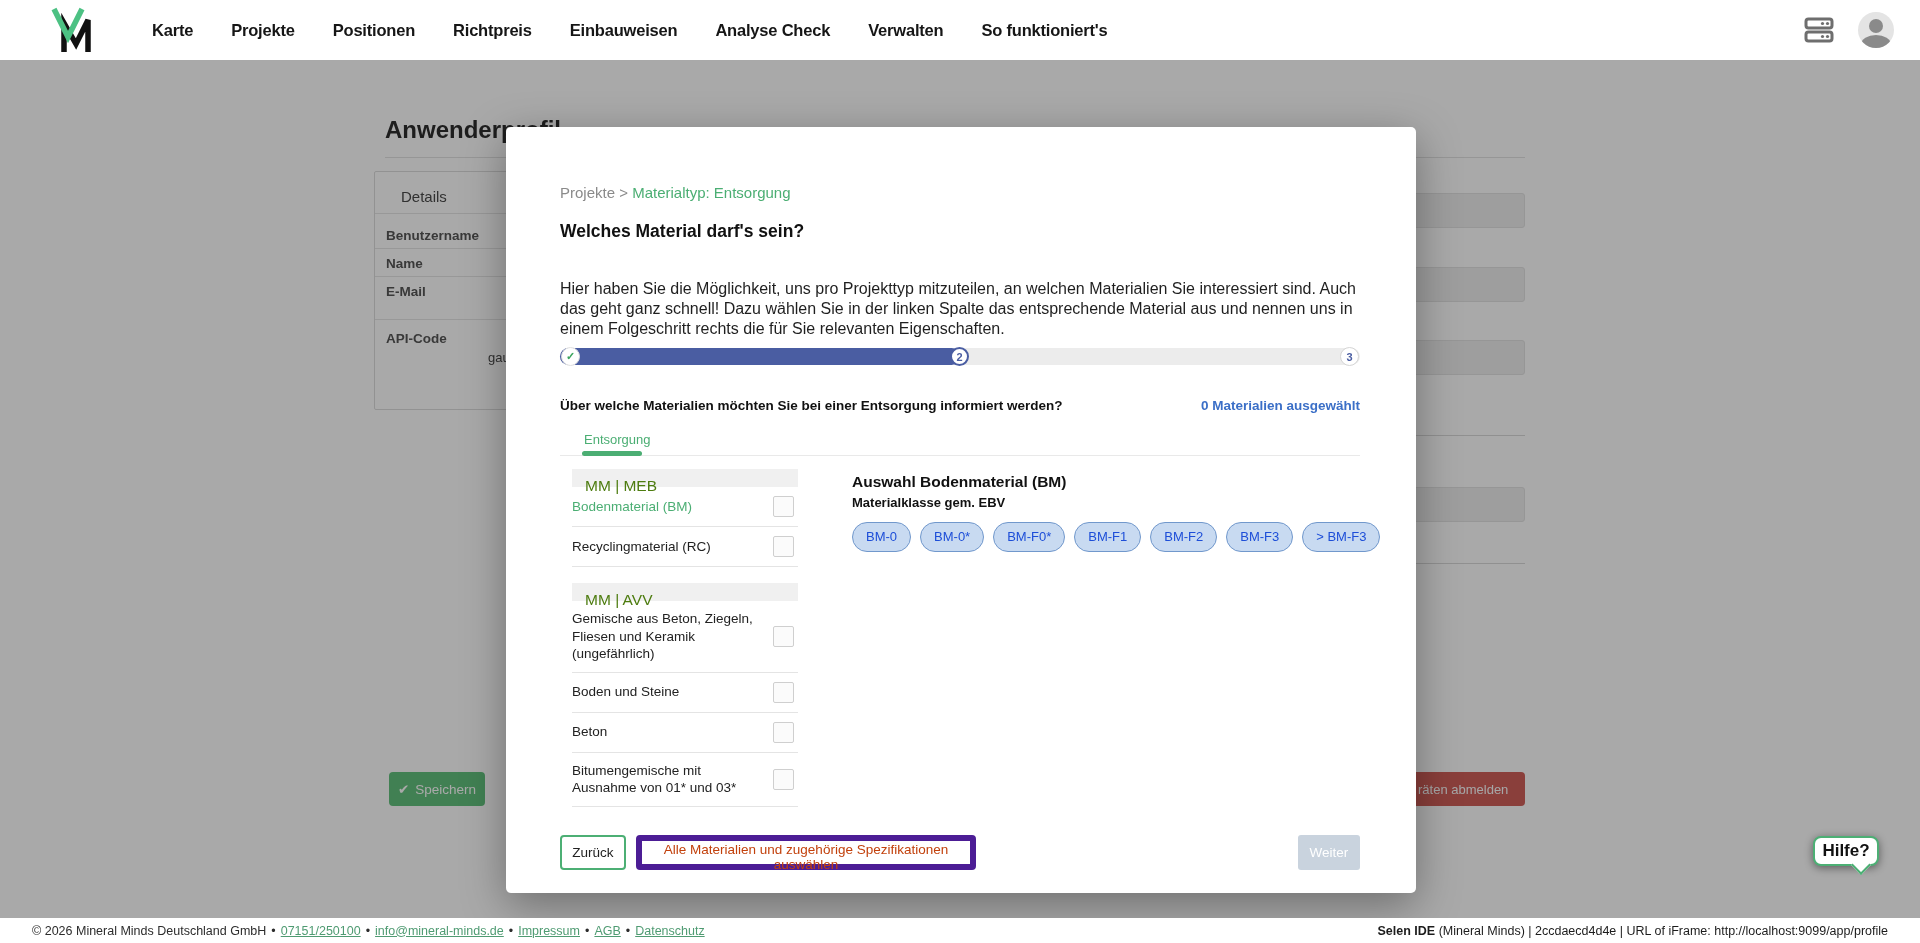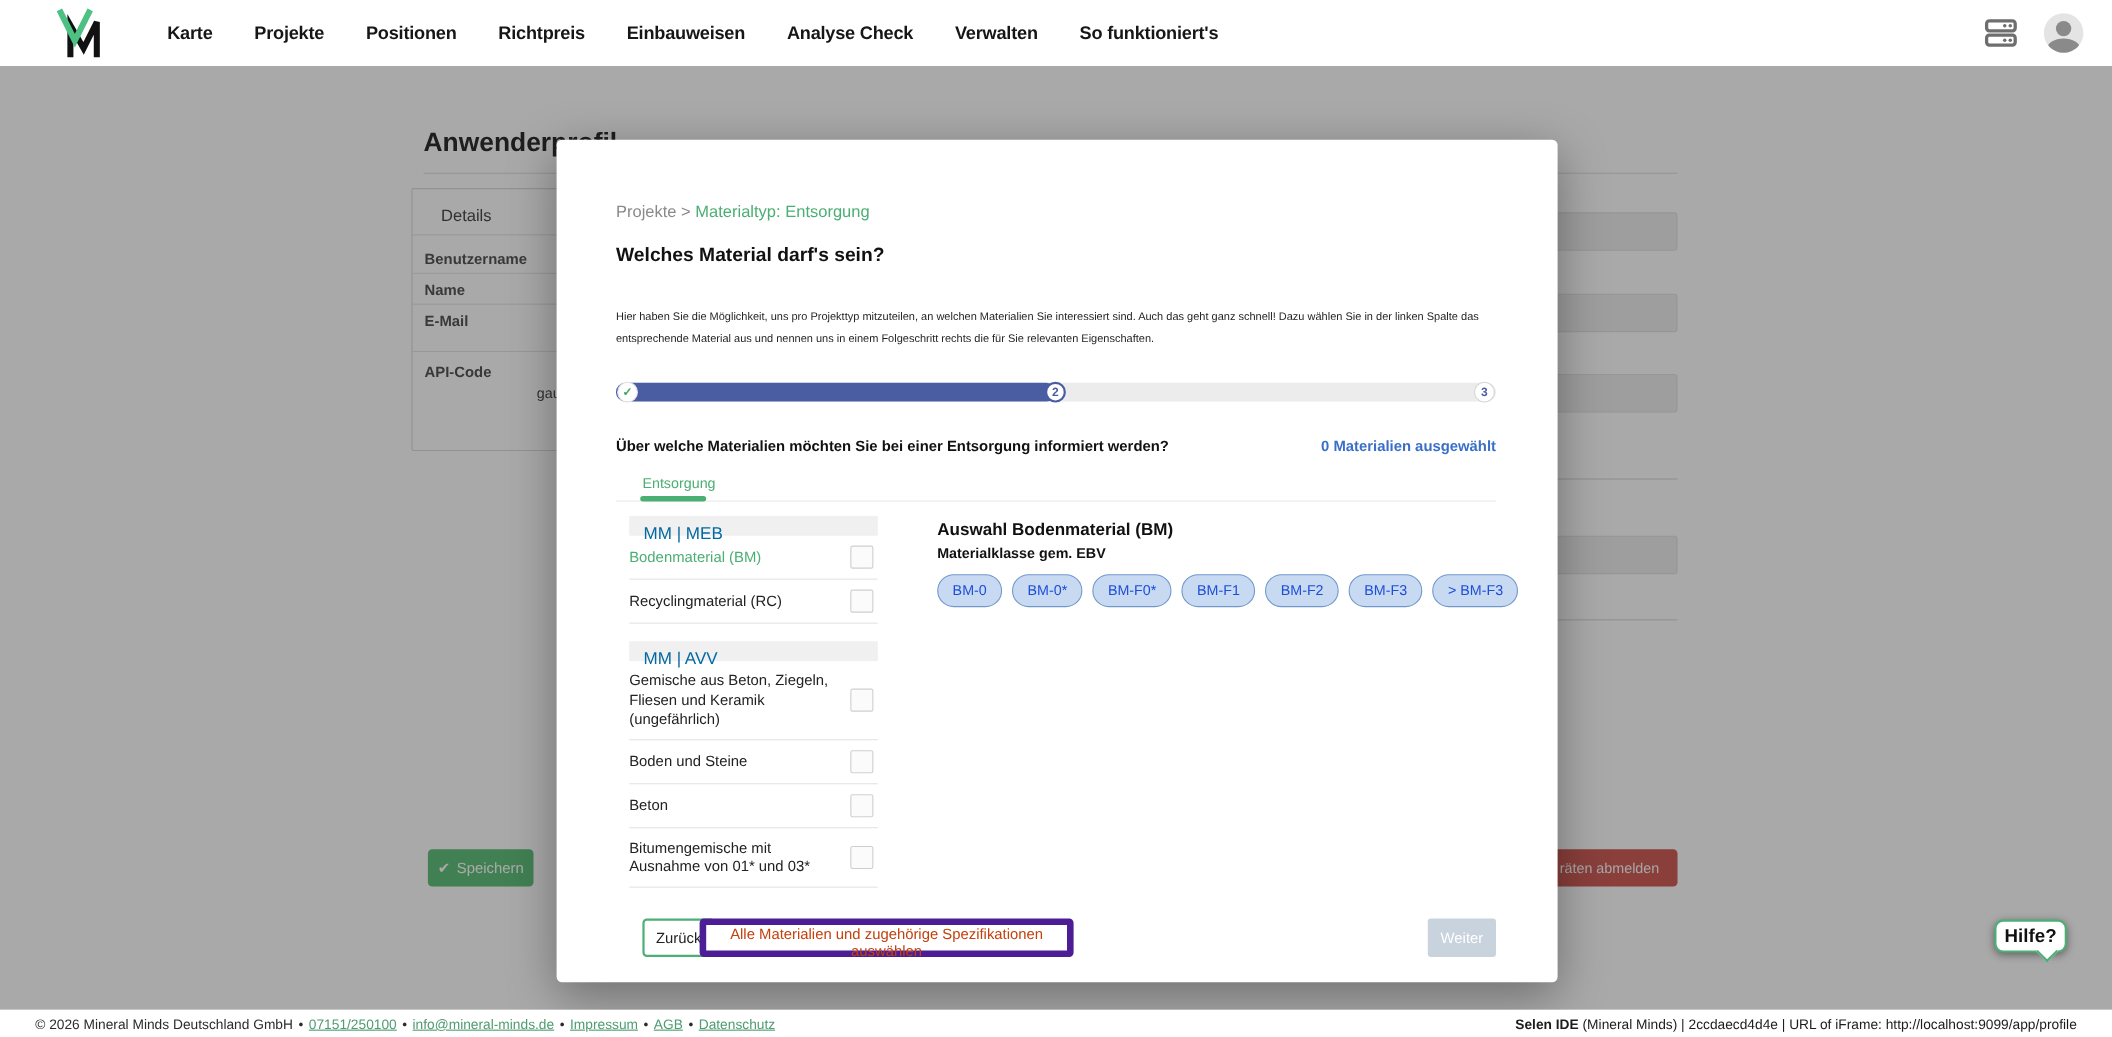--- a/index.html
+++ b/index.html
@@ -35,48 +35,48 @@
     color:#fbfbfb;font-size:13px;text-align:left;padding-left:58px;box-sizing:border-box;cursor:pointer;font-family:inherit;white-space:nowrap;}
   
   .overlay{position:absolute;top:60px;bottom:25px;left:0;right:0;background:rgba(0,0,0,0.337);z-index:10;}
   
   .modal{position:absolute;left:506px;top:127px;width:910px;height:766px;background:#fff;border-radius:5px;
     box-shadow:0 12px 44px rgba(0,0,0,0.35);z-index:20;}
   .crumb{position:absolute;left:54px;top:57px;font-size:15px;color:#8a8a8a;}
   .crumb .current{color:#4bae73;cursor:pointer;}
   .crumb .parent{cursor:pointer;}
   .m-title{position:absolute;left:54px;top:94px;font-size:17.5px;font-weight:700;color:#111;}
-  .m-para{position:absolute;left:54px;top:152px;width:806px;font-size:10px;line-height:20px;color:#1f1f1f;}
+  .m-para{position:absolute;left:54px;top:152px;width:806px;font-size:16px;line-height:20px;color:#1f1f1f;}
   .progress{position:absolute;left:54px;top:221px;width:800px;height:17px;background:#ececec;border-radius:9px;}
   .progress-fill{width:50%;height:100%;background:#4a5da2;border-radius:9px;}
   .step{position:absolute;top:-1px;width:19px;height:19px;border-radius:50%;background:#fff;box-sizing:border-box;
     display:flex;align-items:center;justify-content:center;font-size:11px;font-weight:700;}
   .step-done{left:1px;color:#3ba55d;border:1px solid #e0e0e0;}
   .step-current{left:390px;border:2px solid #4a5da2;color:#4a5da2;}
   .step-next{right:1px;border:1px solid #d5d5d5;color:#4a5da2;}
   .question{position:absolute;left:54px;top:271px;font-size:13.5px;font-weight:700;color:#111;}
   .sel-status{position:absolute;right:56px;top:271px;font-size:13.5px;font-weight:700;color:#3b6fc7;cursor:pointer;}
   .tab-label{position:absolute;left:78px;top:305px;font-size:13px;color:#4bae73;cursor:pointer;}
   .tab-bar{position:absolute;left:76px;top:324px;width:60px;height:5px;background:#4bae73;border-radius:3px;z-index:2;}
   .tab-line{position:absolute;left:54px;top:328px;width:800px;height:1px;background:#e9e9e9;}
   .mat-col{position:absolute;left:66px;top:342px;width:226px;}
-  .mat-header{height:18px;line-height:33px;background:#f0f0f0;padding-left:13px;font-size:15.5px;color:#0369a1;box-sizing:border-box;}
+  .mat-header{height:18px;line-height:33px;background:#f0f0f0;padding-left:13px;font-size:15.5px;color:#4d7c0f;box-sizing:border-box;}
   .mat-row{display:flex;align-items:center;padding:9px 0;border-bottom:1px solid #e4e4e4;cursor:pointer;}
   .mat-label{flex:1;font-size:13.5px;line-height:17.5px;color:#222;padding-right:8px;}
   .mat-label.active{color:#4bae73;}
   .checkbox{width:21px;height:21px;border:1px solid #cfcfcf;background:#fbfbfb;border-radius:2px;box-sizing:border-box;margin-right:4px;cursor:pointer;flex:none;}
   .mat-gap{height:16px;}
   .sel-panel{position:absolute;left:346px;top:346px;width:510px;}
   .sel-title{font-size:15.5px;font-weight:700;color:#111;}
   .sel-sub{font-size:13px;font-weight:700;color:#111;margin-top:4px;}
   .chips{display:flex;gap:9px;margin-top:12px;}
   .chip{height:30px;line-height:27px;padding:0 13px;border-radius:15px;border:1.5px solid #7198cc;background:#c8daf1;
     color:#1d4ed8;font-size:13px;box-sizing:border-box;cursor:pointer;white-space:nowrap;}
   .btn{font-family:inherit;font-size:13.5px;border-radius:4px;cursor:pointer;box-sizing:border-box;}
-  .btn-back{position:absolute;left:54px;top:708px;width:66px;height:35px;background:#fff;border:2px solid #4caf74;color:#222;margin-left:24px;}
+  .btn-back{position:absolute;left:54px;top:708px;width:66px;height:35px;background:#fff;border:2px solid #4caf74;color:#222;}
   .btn-selectall{position:absolute;left:130px;top:708px;width:340px;height:35px;background:#fff;border:6px solid #4c1d95;color:#c2410c;}
   .btn-next{position:absolute;right:56px;top:708px;width:62px;height:35px;background:#c9d3de;border:none;border-radius:3px;color:#fff;}
   
   .help{position:absolute;left:1813px;top:836px;width:66px;height:30px;background:#fff;border:2px solid #4caf74;border-radius:8px;
     z-index:25;display:flex;align-items:center;justify-content:center;font-size:17px;font-weight:700;color:#111;cursor:pointer;
     box-shadow:0 2px 8px rgba(0,0,0,0.45);box-sizing:border-box;}
   .help:after{content:"";position:absolute;right:9px;bottom:-8px;width:12px;height:12px;background:#fff;
     border-right:2px solid #4caf74;border-bottom:2px solid #4caf74;transform:rotate(45deg);}
   
   .footerbar{position:absolute;bottom:0;left:0;right:0;height:25px;background:#fff;z-index:40;

